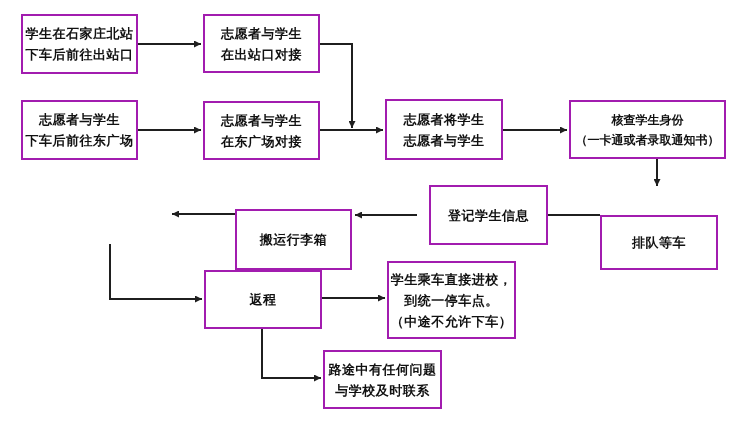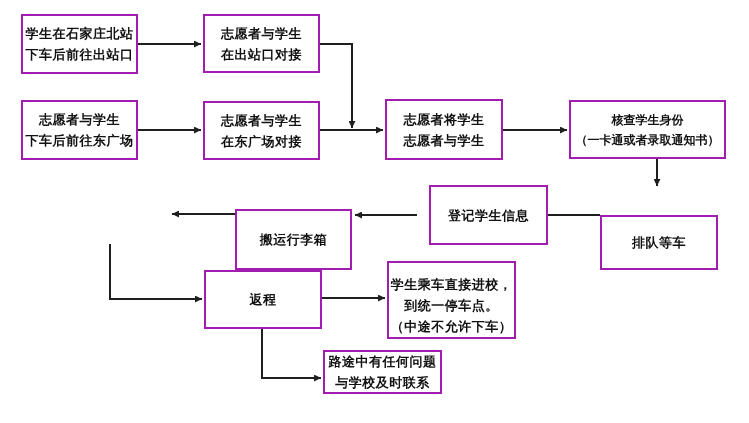--- a/index.html
+++ b/index.html
@@ -108,24 +108,24 @@
 
   <div class="node" style="left:235px; top:185px; width:117px; height:61px;margin-top:24px;">
     <span class="node-text">搬运行李箱</span>
   </div>
 
 
   <div class="node" style="left:204px; top:270px; width:118px; height:59px;">
     <span class="node-text">返程</span>
   </div>
 
-  <div class="node" style="left:387px; top:261px; width:129px; height:78px;align-items:flex-end;">
+  <div class="node" style="left:387px; top:261px; width:129px; height:78px;">
     <span class="node-text">学生乘车直接进校，
 到统一停车点。
 （中途不允许下车）</span>
   </div>
 
-  <div class="node" style="left:323px; top:350px; width:119px; height:44px;">
+  <div class="node" style="left:323px; top:350px; width:119px; height:59px;">
     <span class="node-text">路途中有任何问题
 与学校及时联系</span>
   </div>
 
 </div>
 
 </body></html>

